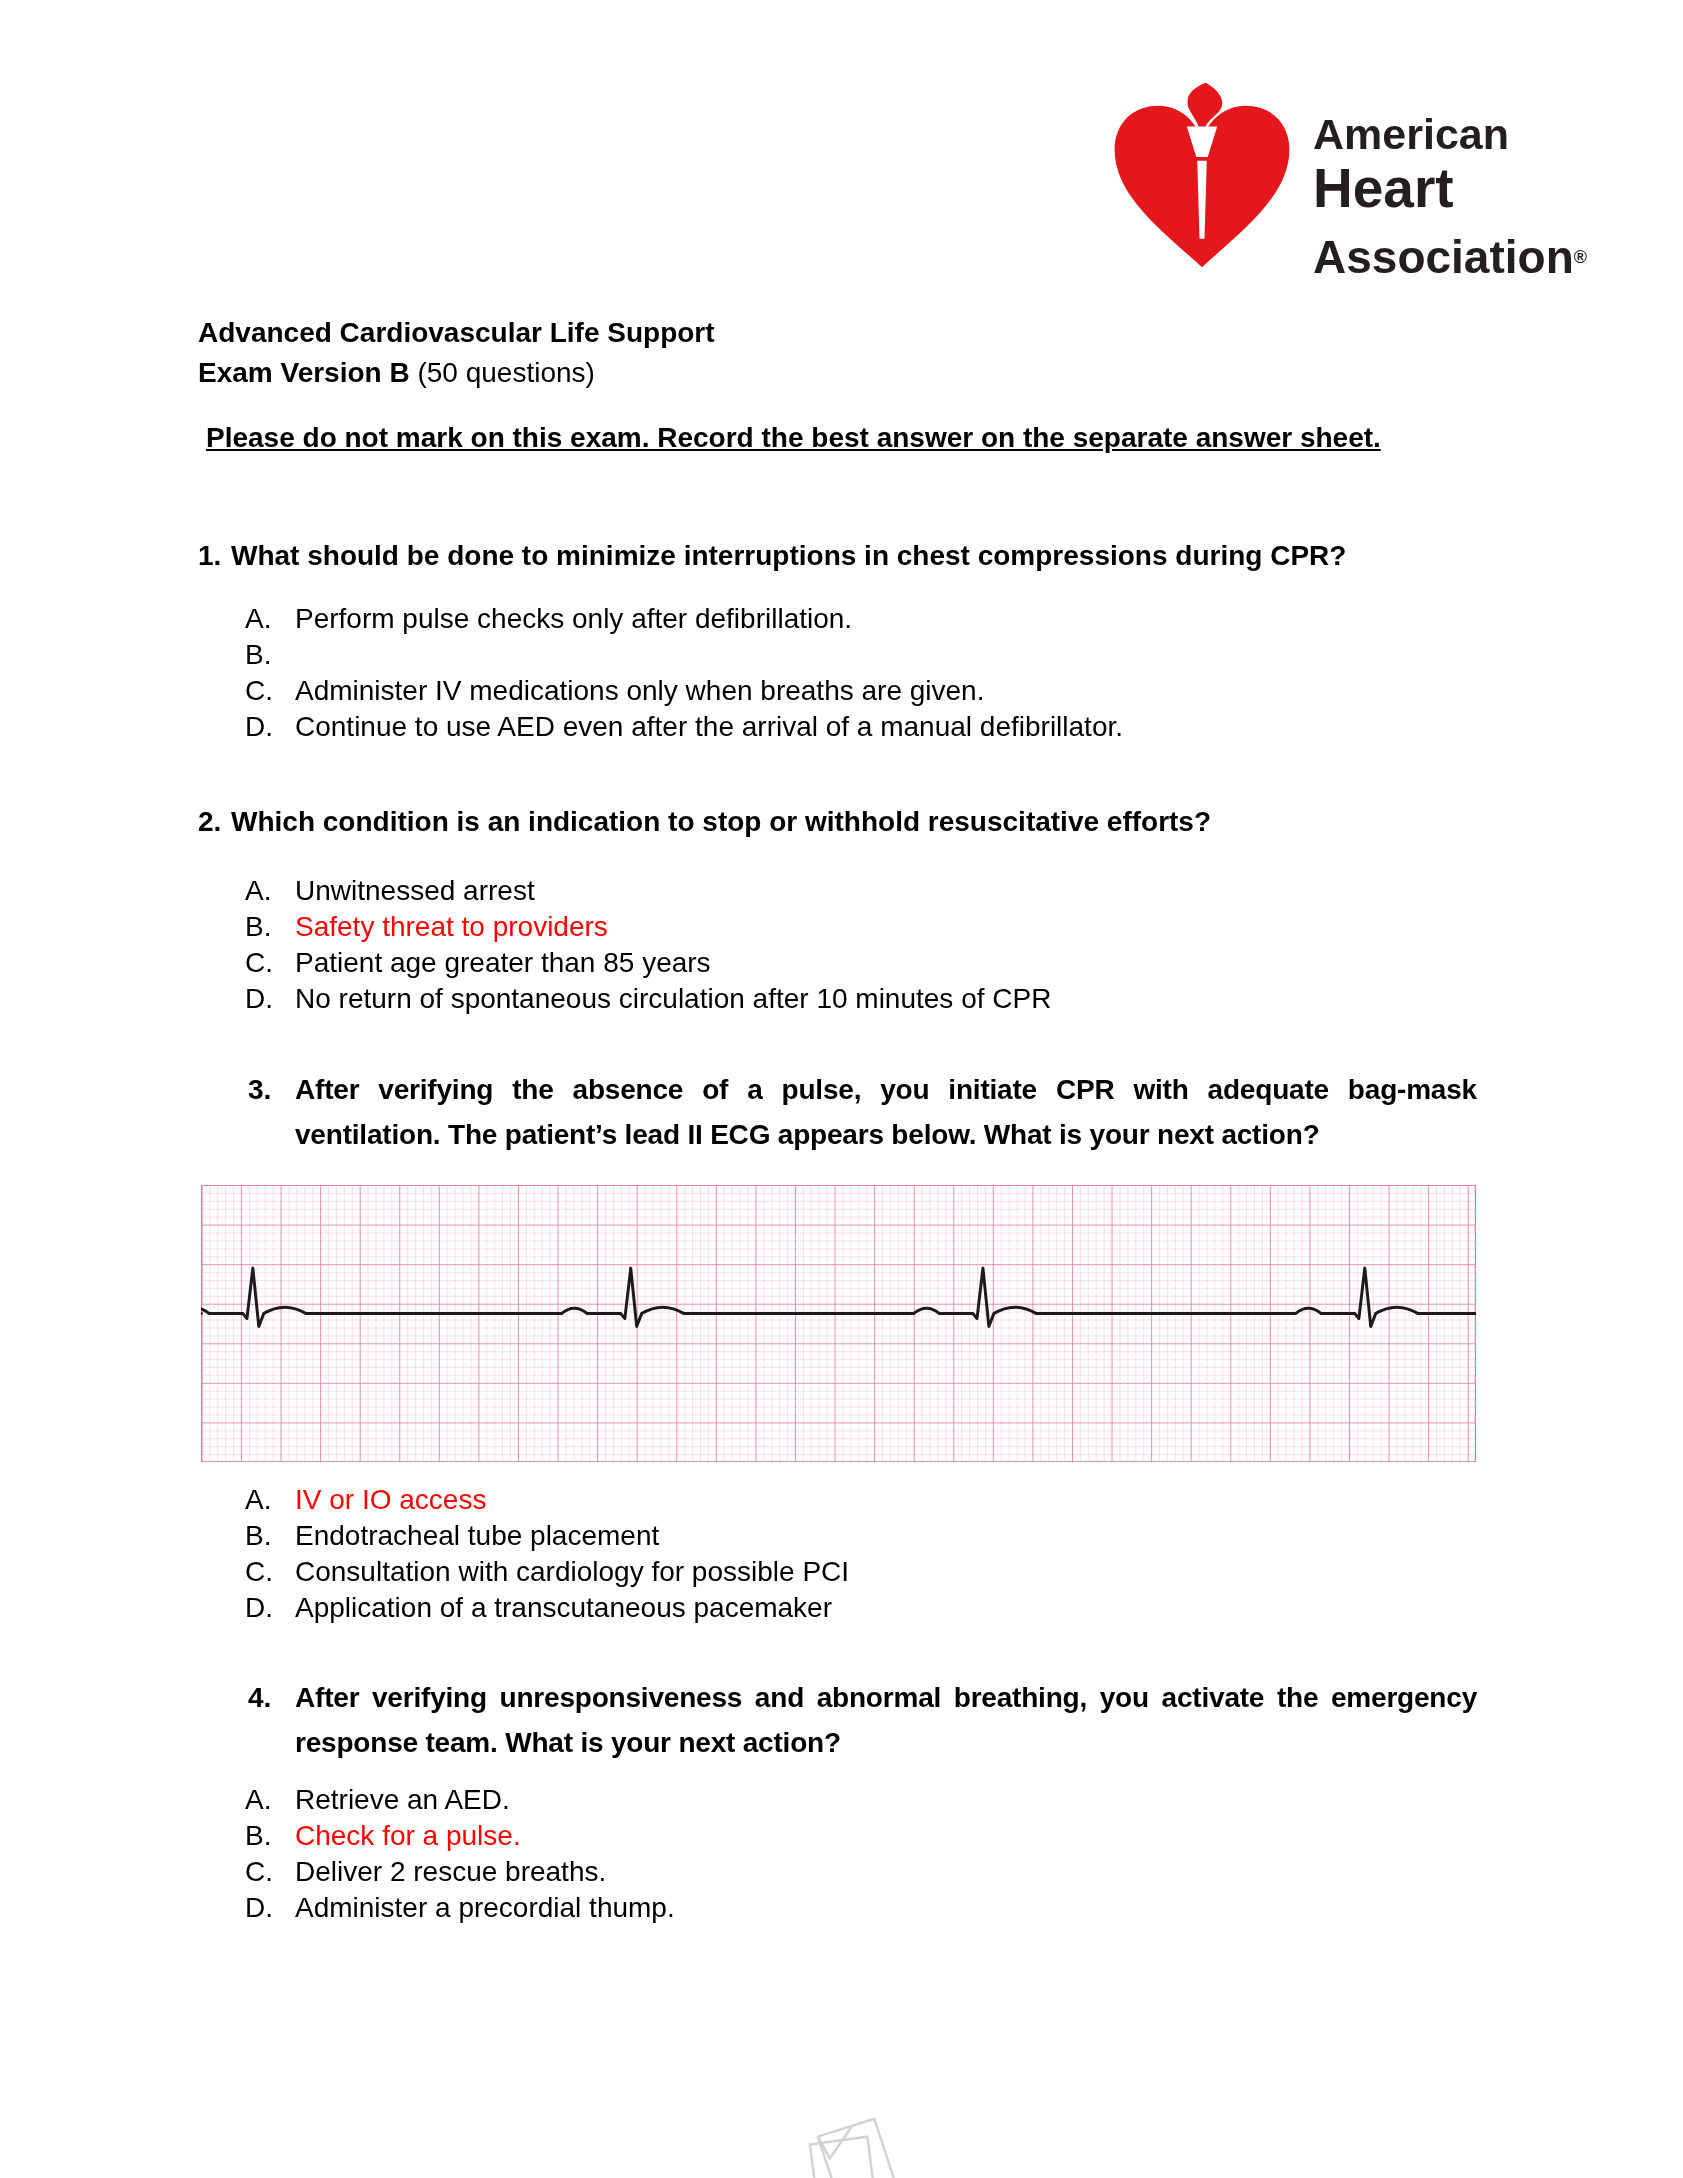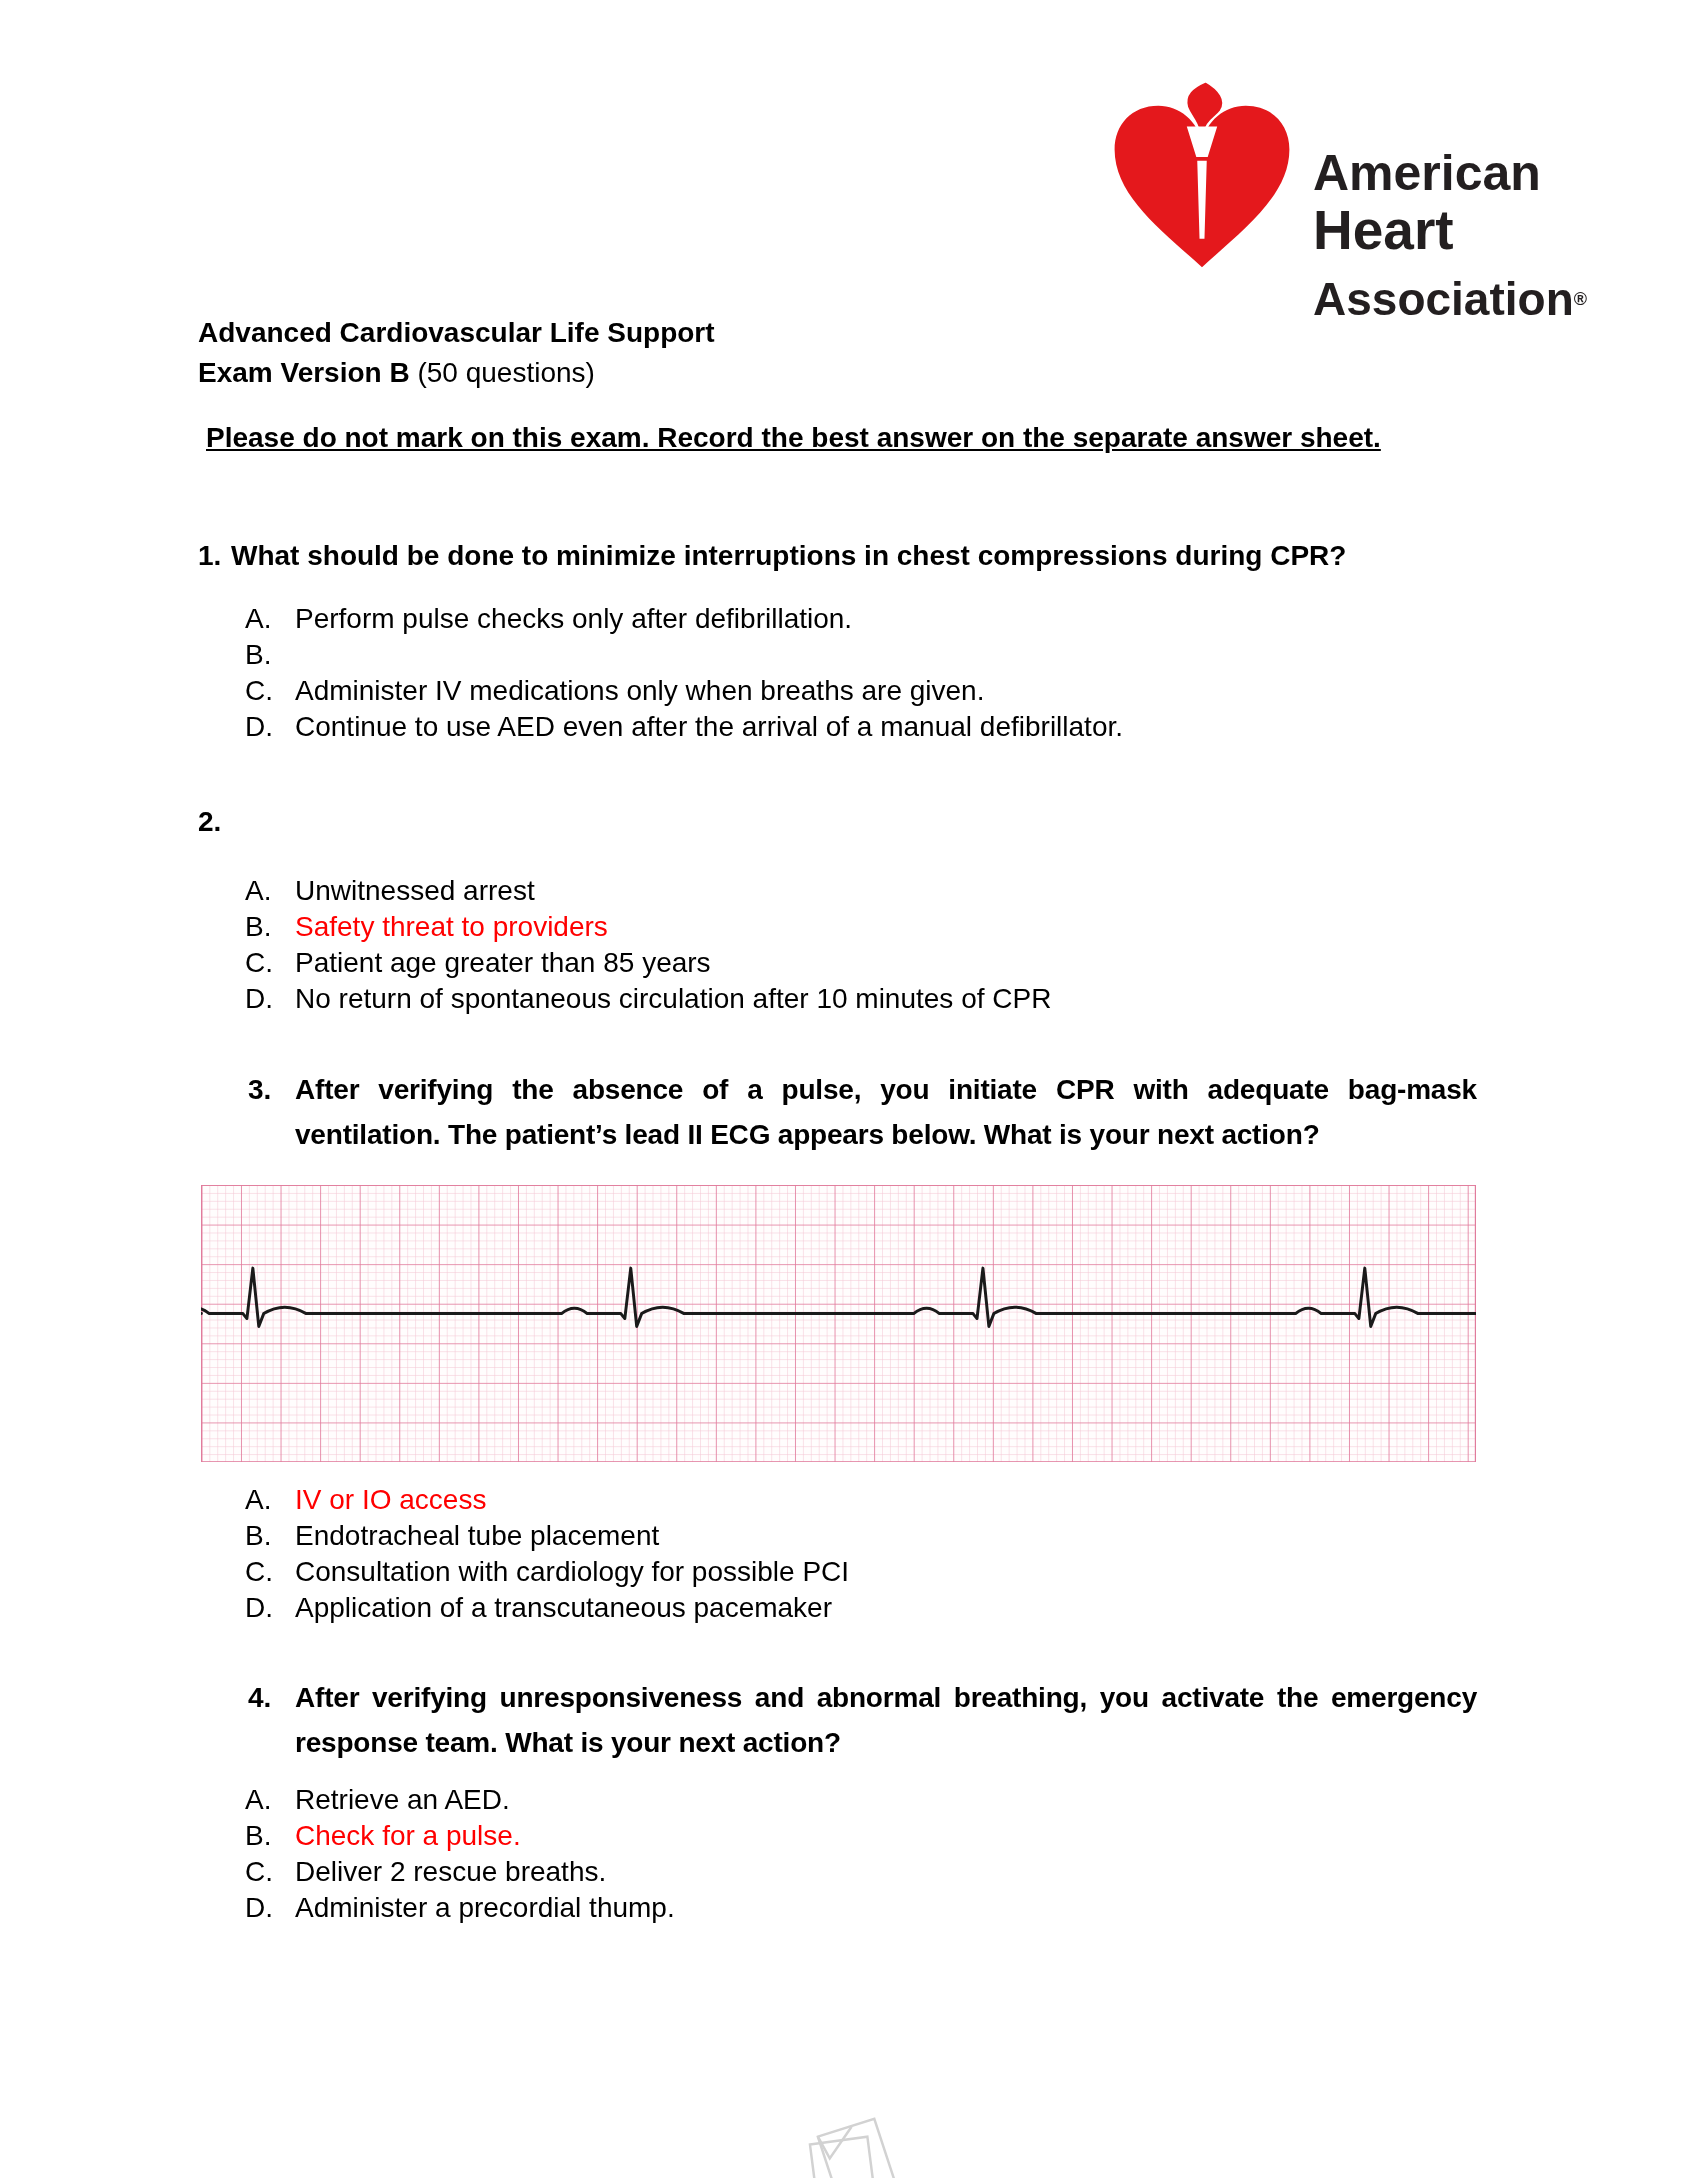--- a/index.html
+++ b/index.html
@@ -12,21 +12,21 @@
     font-family:"Liberation Sans","DejaVu Sans",sans-serif;
     font-size:28px;
     color:#000000;
   }
   .abs { position:absolute; }
   .red { color:#ff0000; }
 
   
   .logo { left:1107px; top:79px; display:flex; align-items:flex-start; gap:16px; }
   .logo-text { color:#231f20; font-weight:bold; line-height:1; padding-top:34px; }
-  .logo-american { font-size:50px;margin-top:35px; }
+  .logo-american { font-size:43px; }
   .logo-heart { font-size:55px; margin-top:5px; }
   .logo-assoc { font-size:46px; margin-top:18px; }
   .reg { font-size:18px; vertical-align:10px; }
 
   
   .title { left:198px; top:313px; line-height:40px; font-weight:bold; }
   .title .normal { font-weight:normal; }
   .instruction { left:206px; top:422px; font-weight:bold; text-decoration:underline; white-space:nowrap; }
 
   
@@ -87,20 +87,21 @@
       <span>Administer IV medications only when breaths are given.</span>
     </div>
     <div class="opt">
       <span class="ltr">D.</span>
       <span>Continue to use AED even after the arrival of a manual defibrillator.</span>
     </div>
   </div>
 
   <div class="abs qhead" style="top:806px">
     <span class="qnum">2.</span>
+    <span>Which condition is an indication to stop or withhold resuscitative efforts?</span>
   </div>
   <div class="abs opts" style="top:873px">
     <div class="opt">
       <span class="ltr">A.</span>
       <span>Unwitnessed arrest</span>
     </div>
     <div class="opt">
       <span class="ltr">B.</span>
       <span class="red">Safety threat to providers</span>
     </div>

